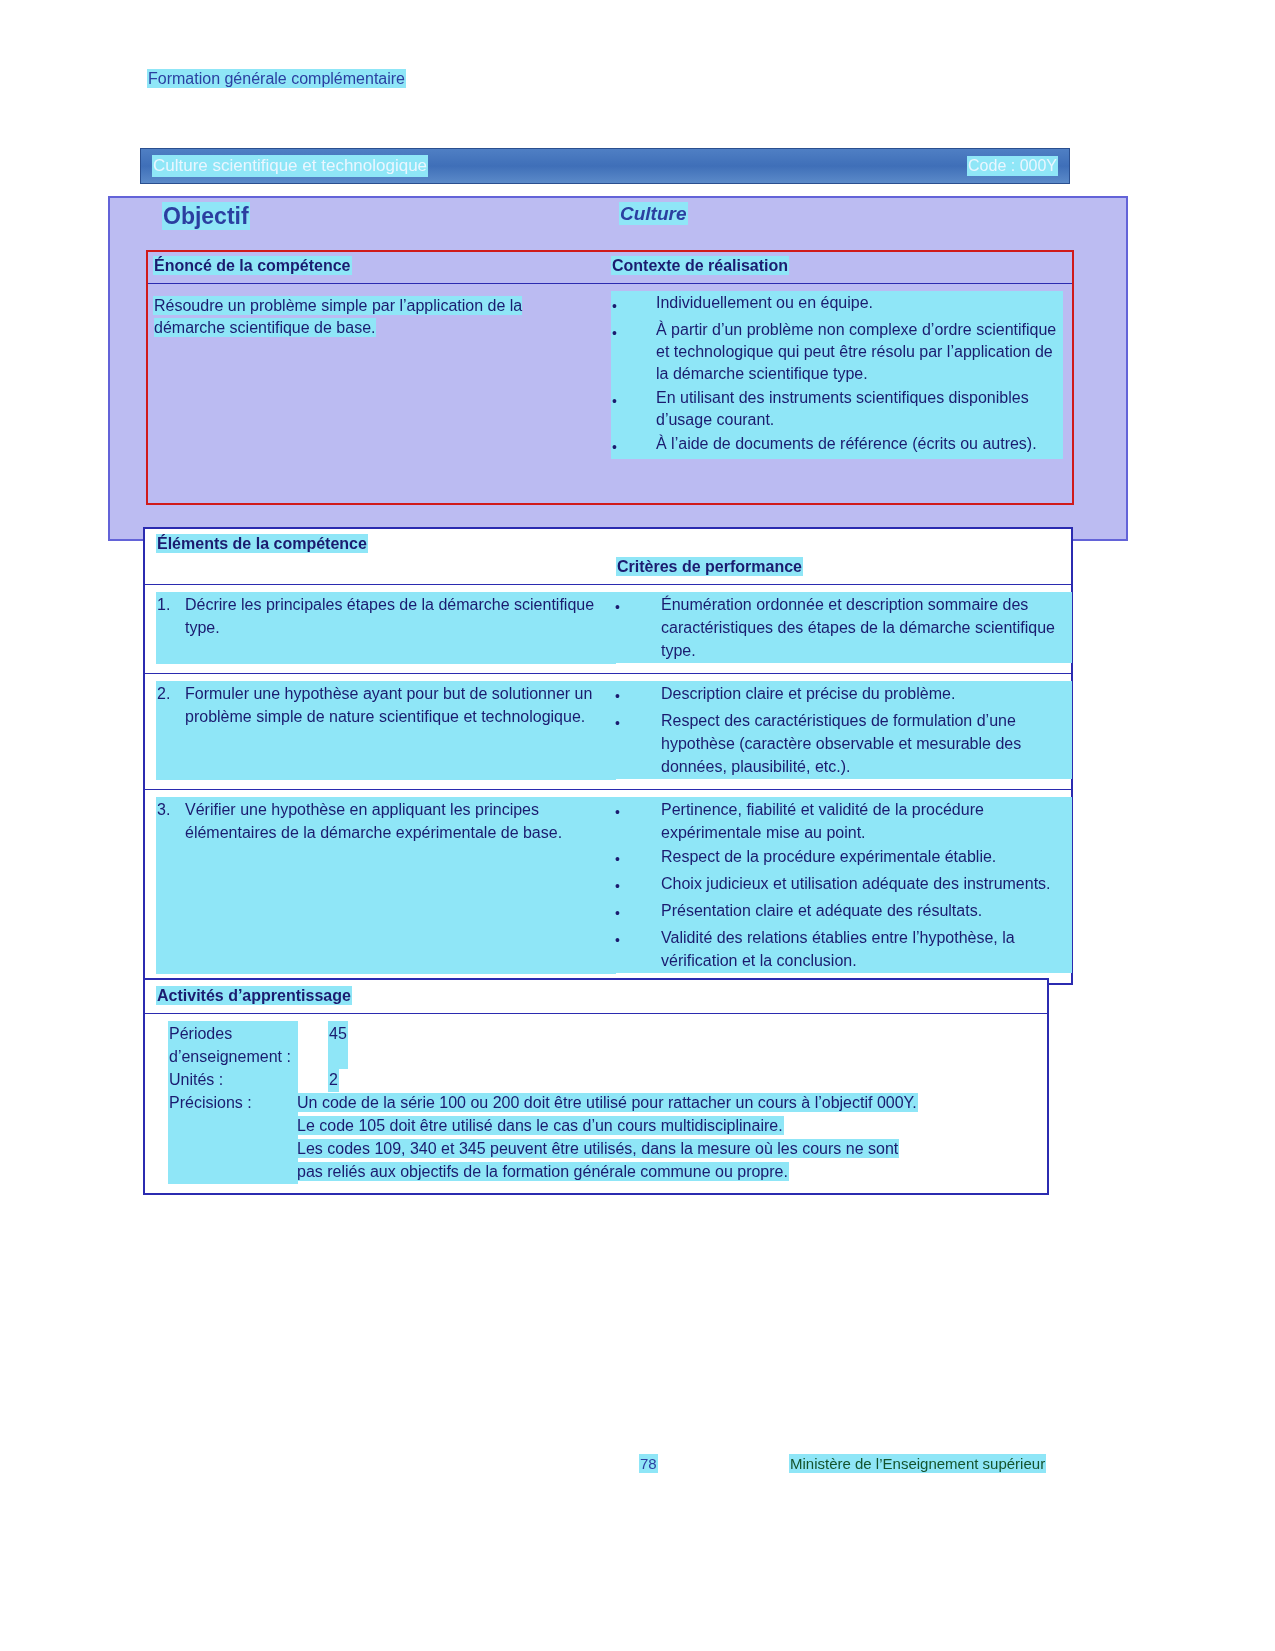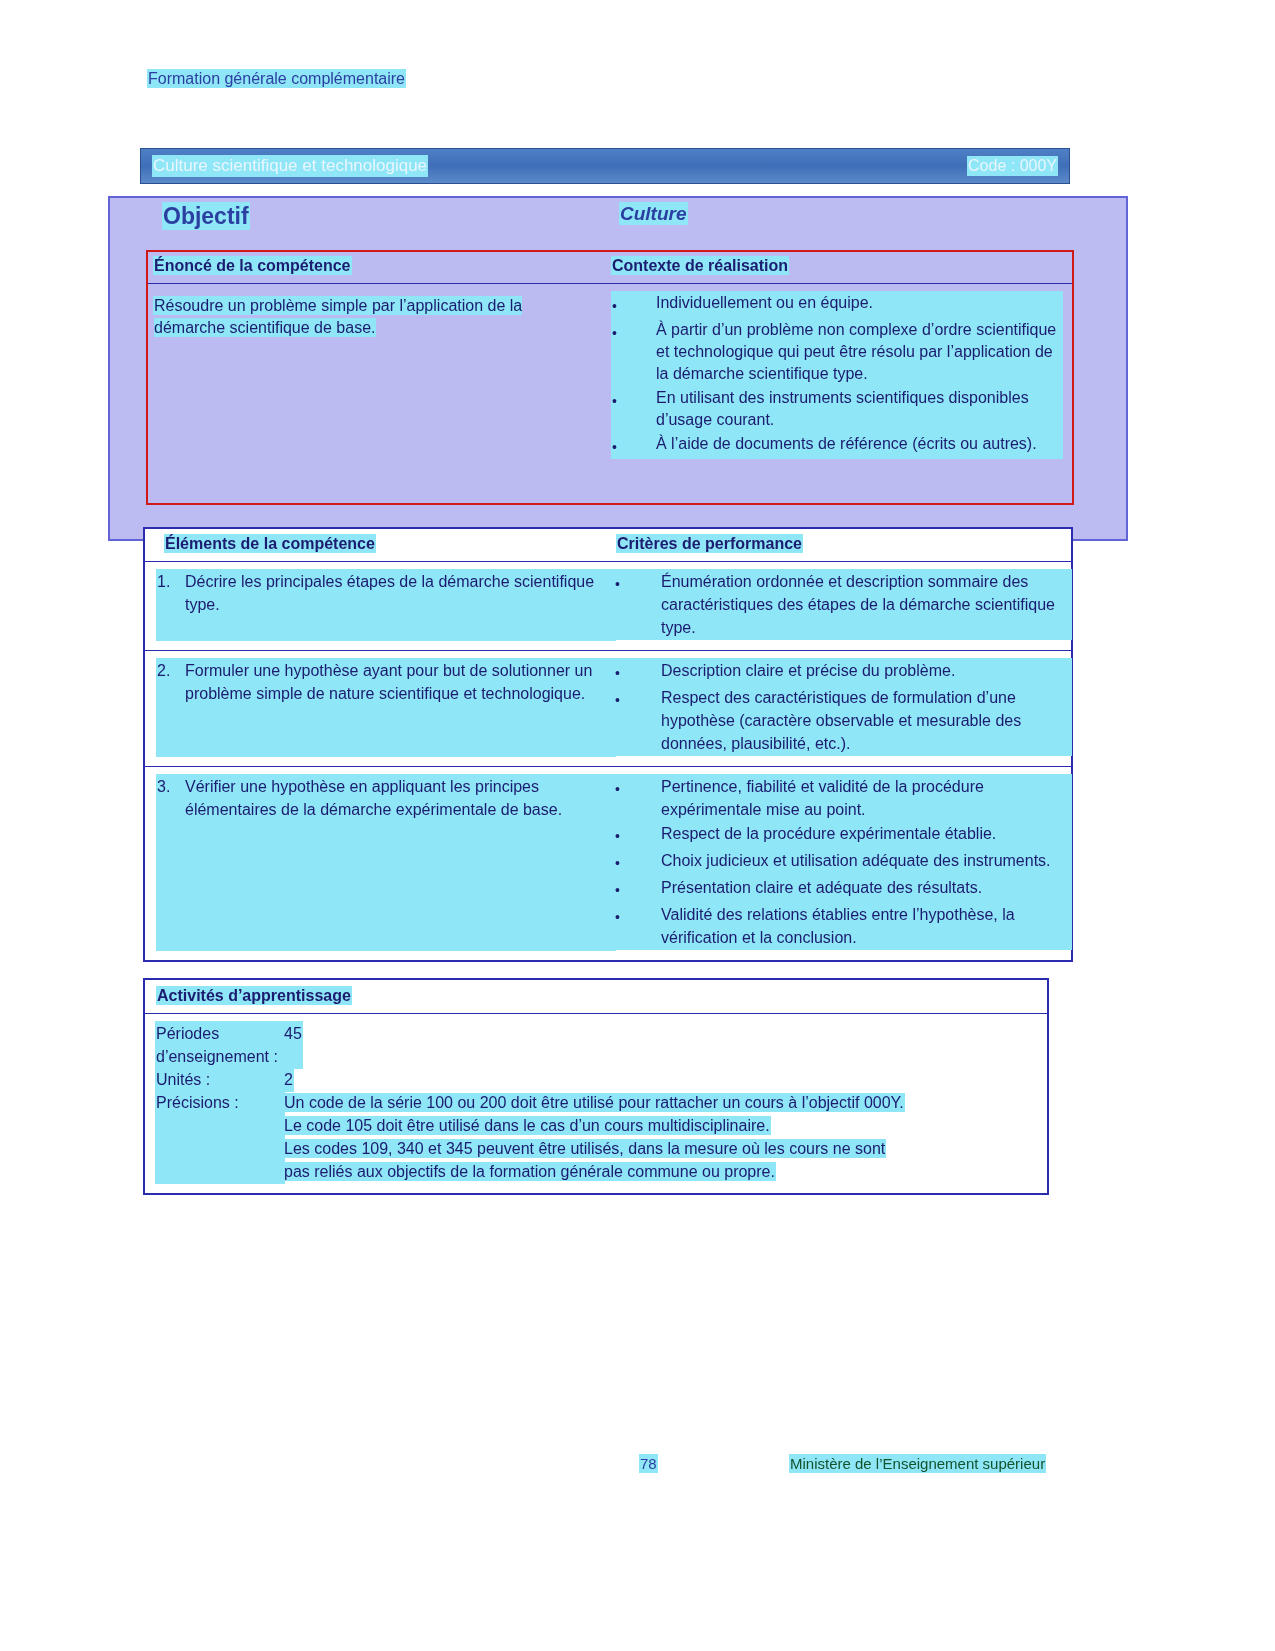--- a/index.html
+++ b/index.html
@@ -164,30 +164,31 @@
     box-sizing: border-box;
     background: #ffffff;
   }
   .elem-head {
     display: flex;
     border-bottom: 1px solid #2b2bb0;
     padding: 6px 0 8px 0;
   }
   .elem-head .h-left {
     width: 470px;
-    padding-left: 20px;
+    padding-left: 12px;
     box-sizing: border-box;
     font-size: 16px;
     font-weight: bold;
   }
   .elem-head .h-right {
     flex: 1;
     padding-left: 2px;
     font-size: 16px;
     font-weight: bold;
+    margin-top: 23px;
   }
   .elem-row {
     display: flex;
     border-bottom: 1px solid #2b2bb0;
     padding: 8px 0 10px 0;
   }
   .elem-row:last-child { border-bottom: none; }
   .elem-row .c-left {
     width: 470px;
     box-sizing: border-box;
@@ -227,29 +228,29 @@
     box-sizing: border-box;
     background: #ffffff;
   }
   .act-head {
     padding: 7px 0 8px 12px;
     border-bottom: 1px solid #2b2bb0;
     font-size: 16px;
     font-weight: bold;
   }
   .act-body {
-    padding: 8px 0 10px 11px;
+    padding: 8px 0 10px 24px;
     font-size: 16px;
     line-height: 23px;
   }
   .act-line {
     display: flex;
   }
   .act-line .lab { width: 128px; flex: none; }
-  .act-line .val { flex: 1; }
+  .act-line .val { flex: 1; margin-left: 32px; }
   .prec-block {
     display: flex;
   }
   .prec-block .lab { width: 128px; flex: none; }
   .prec-block .vals { flex: 1; }
 
   
   .footer {
     position: absolute;
     left: 0;

